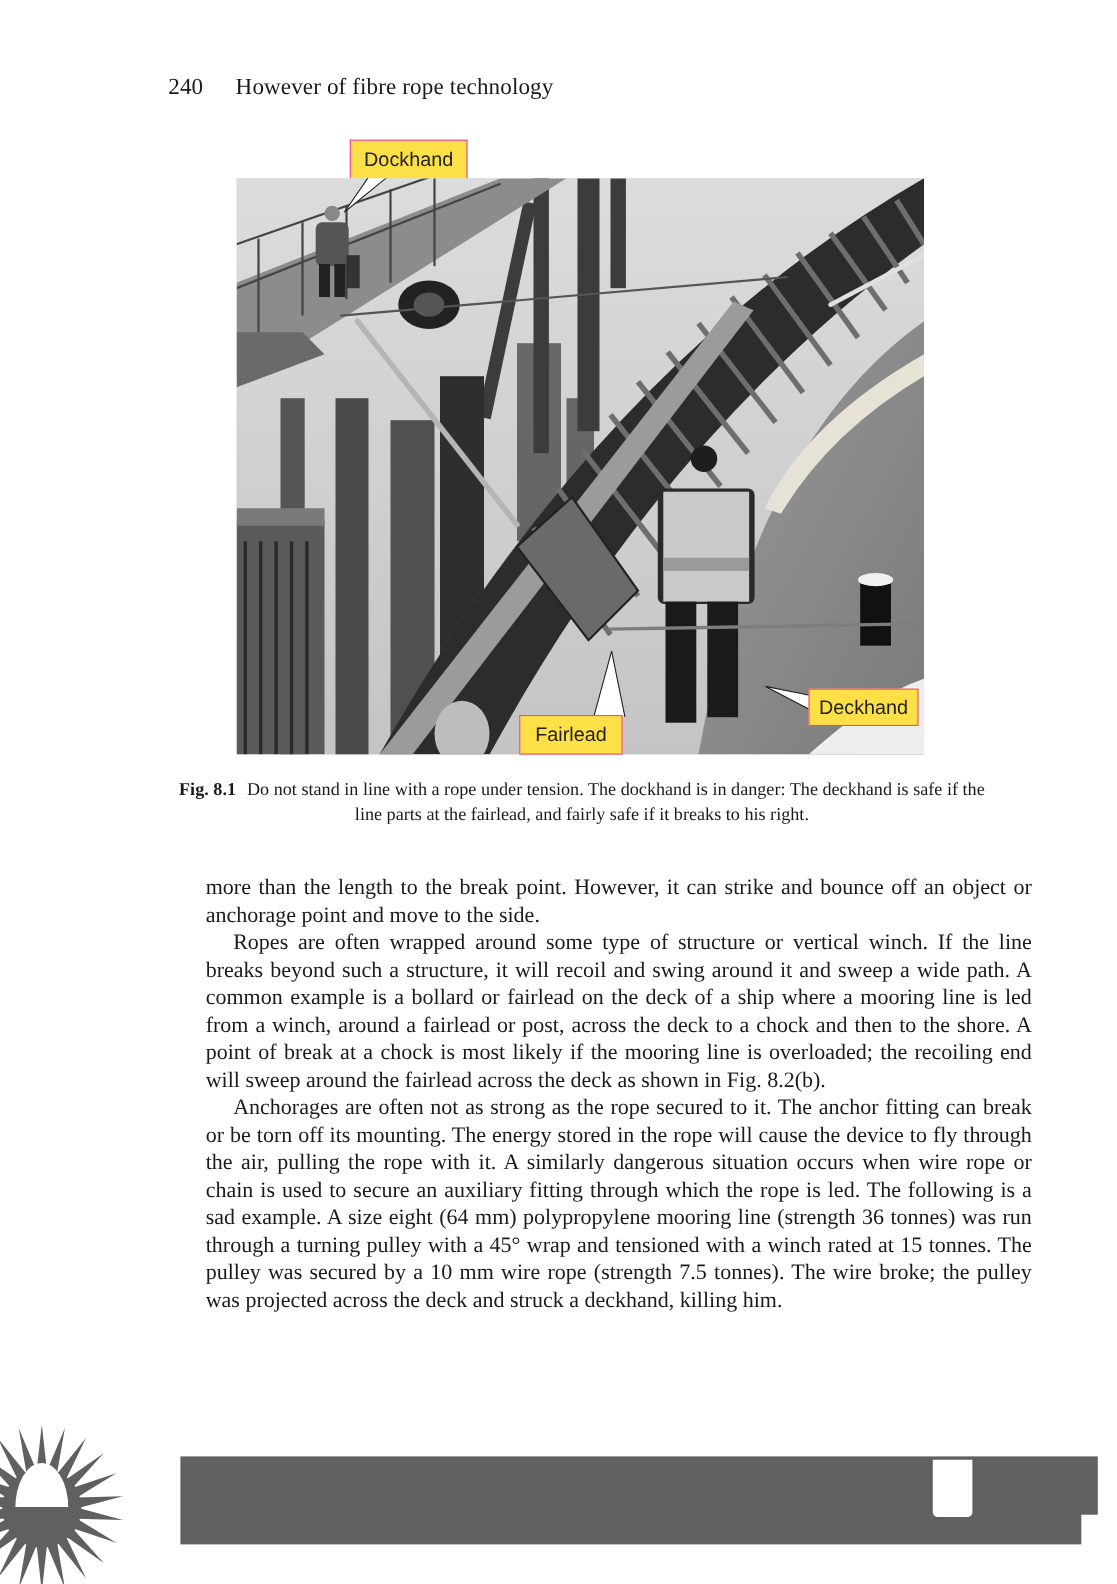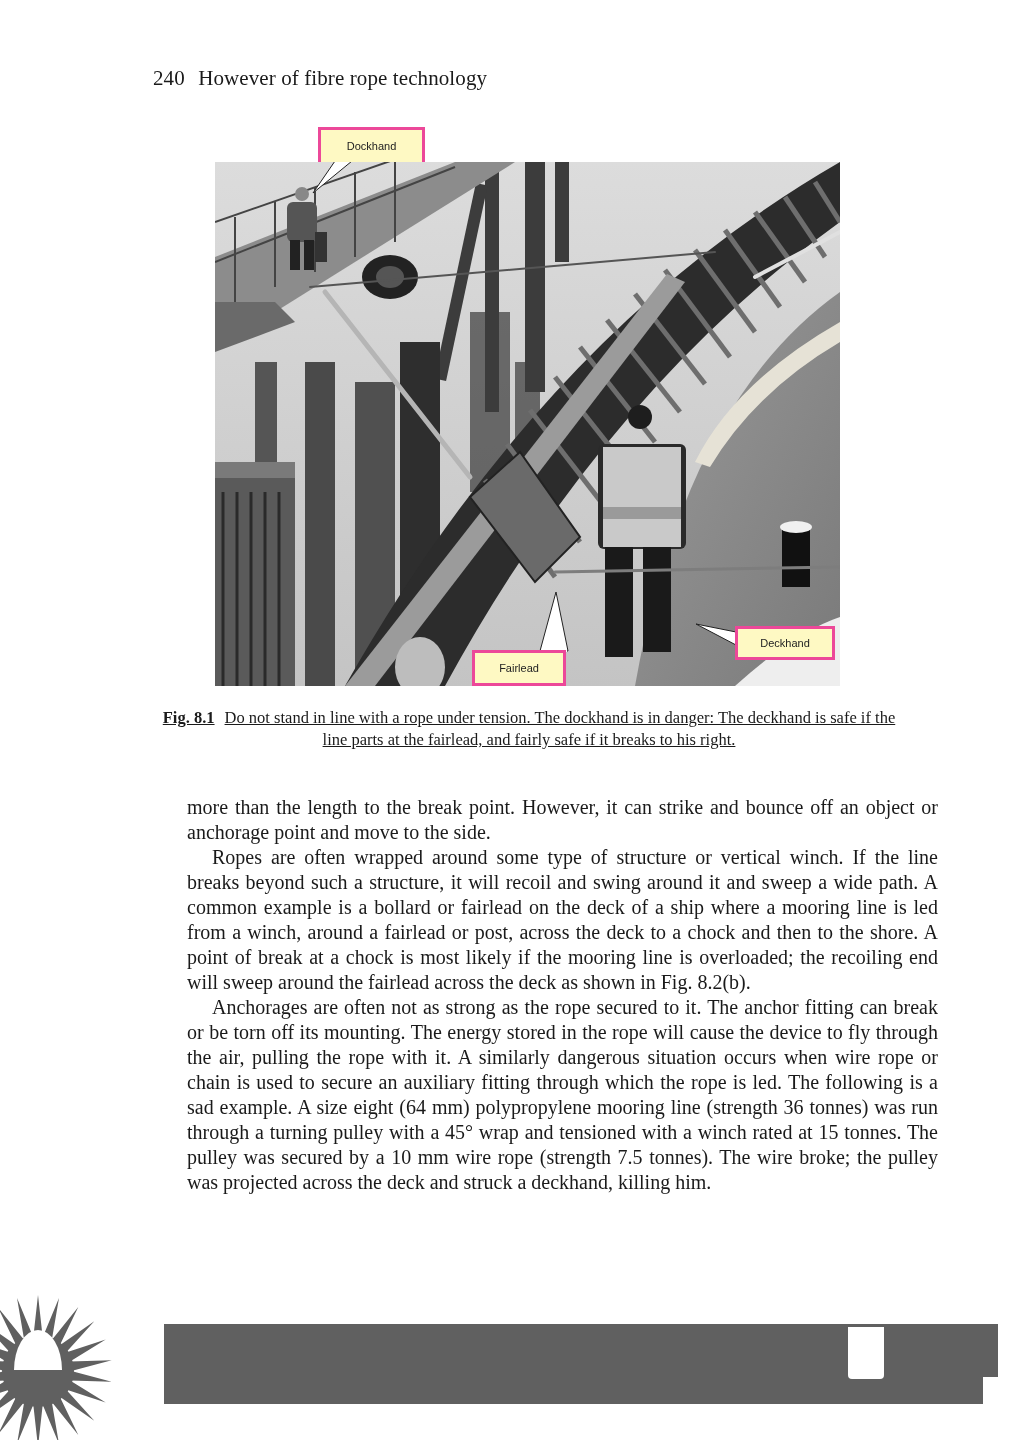--- a/index.html
+++ b/index.html
@@ -1,31 +1,31 @@
 <!DOCTYPE html>
 <html><head>
 <meta charset="utf-8">
 <style>
   html, body { margin: 0; padding: 0; background: #ffffff; }
   body { width: 1015px; height: 1440px; position: relative; overflow: hidden;
          font-family: "Liberation Serif", "DejaVu Serif", serif; color: #1a1a1a; }
 
   .running-head { position: absolute; left: 153px; top: 66px; font-size: 21px; letter-spacing: 0.1px; }
-  .running-head .page-num { margin-right: 8px; }
+  .running-head .page-num { margin-right: 24px; }
 
   .figure { position: absolute; left: 215px; top: 162px; width: 625px; height: 524px; overflow: hidden; background: #d9d9d9; }
   .figure svg { display: block; }
 
-  .callout { position: absolute; background: #fef9c3; border: 3px solid #ec4899; box-sizing: border-box;
-             font-family: "Liberation Sans", "DejaVu Sans", sans-serif; font-size: 11px; color: #222;
+  .callout { position: absolute; background: #fde047; border: 1px solid #ec4899; box-sizing: border-box;
+             font-family: "Liberation Sans", "DejaVu Sans", sans-serif; font-size: 18px; color: #222;
              display: flex; align-items: center; justify-content: center; }
   .callout-tail { position: absolute; left: 0; top: 0; pointer-events: none; }
 
   .caption { position: absolute; left: 153px; top: 707px; width: 752px; font-size: 16.5px; line-height: 22px;
-             text-align: center; text-decoration: underline; }
+             text-align: center; }
   .caption .fig-label { font-weight: bold; margin-right: 10px; }
 
   .body-text { position: absolute; left: 153px; top: 795px; width: 751px; font-size: 20px; line-height: 25px;
                text-align: justify; margin-left: 34px; }
   .body-text p { margin: 0; }
   .body-text p.indent { text-indent: 25px; }
 
   .footer-logo { position: absolute; left: 0; top: 1290px; width: 1015px; height: 150px; }
   .footer-bar { position: absolute; left: 164px; top: 1324px; width: 834px; height: 80px; background: #606060; }
   .footer-bar-gap { position: absolute; left: 848px; top: 1327px; width: 36px; height: 52px; background: #fff; border-radius: 0 0 4px 4px; }

